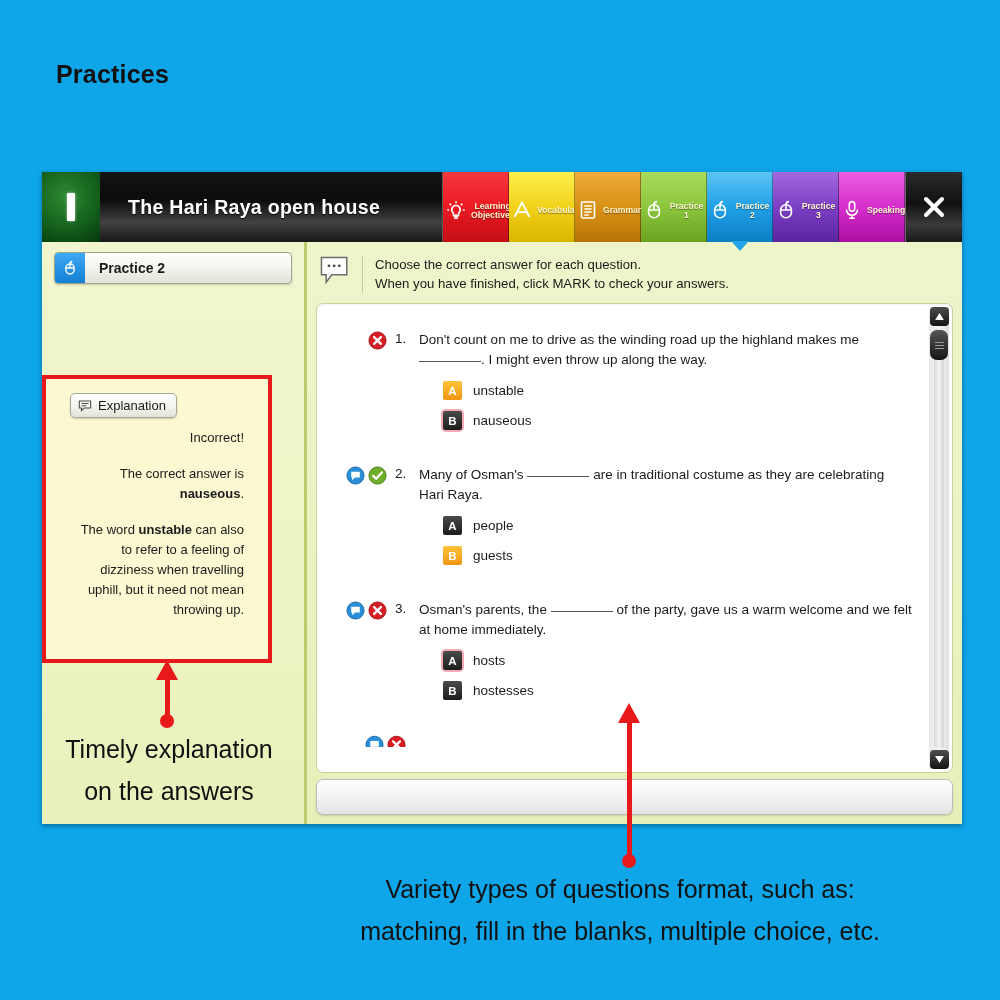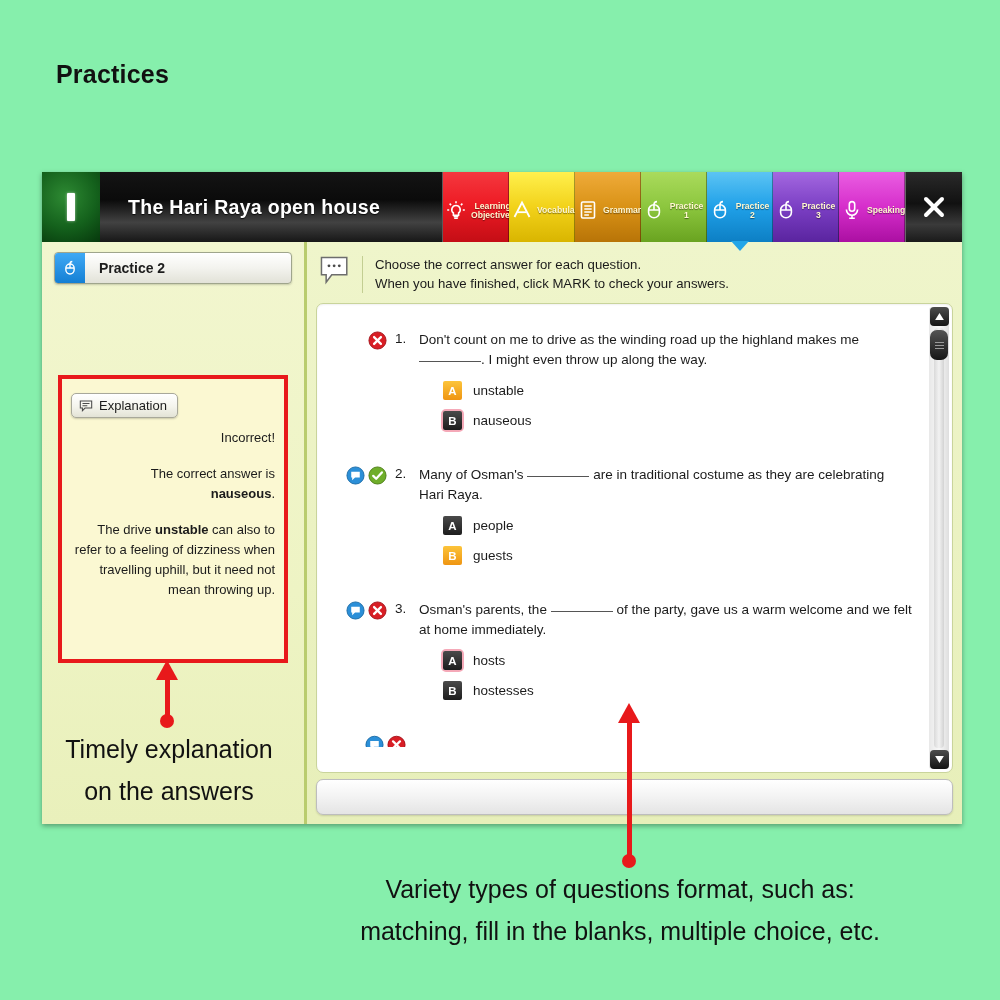--- a/index.html
+++ b/index.html
@@ -8,21 +8,21 @@
     background: #ffffff;
     width: 1000px;
     height: 1000px;
     overflow: hidden;
     font-family: "Liberation Sans", sans-serif;
   }
   #stage {
     position: relative;
     width: 1000px;
     height: 1000px;
-    background: #86efac;
+    background: #0ea5e9;
     text-decoration: underline;
   }
 
   
   .slide-title {
     position: absolute;
     left: 56px;
     top: 60px;
     font-size: 25px;
     font-weight: bold;
@@ -150,28 +150,28 @@
     display: flex; align-items: center;
     padding-left: 14px;
     font-size: 14px;
     font-weight: bold;
     color: #1d1d1d;
   }
 
   
   #explanation-box {
     position: absolute;
-    left: 16px;
+    left: 0;
     top: 133px;
     width: 230px;
     height: 288px;
     box-sizing: border-box;
     border: 4px solid #e8191b;
     background: #fbf8d2;
-    padding: 14px 9px;
+    padding: 14px 24px;
   }
   .expl-btn {
     display: inline-flex; align-items: center; gap: 6px;
     border: 1px solid #a8a89a;
     border-radius: 5px;
     background: linear-gradient(180deg,#ffffff 0%,#f4f4ec 55%,#e3e3d6 100%);
     padding: 4px 10px 4px 7px;
     font-size: 13px;
     color: #1b1b1b;
     box-shadow: 0 1px 2px rgba(0,0,0,.2);
@@ -434,21 +434,21 @@
               </svg>
             <span>Explanation</span>
           </div>
           <div class="expl-text">
             <p>Incorrect!</p>
             <p>
               <span>The correct answer is</span>
               <br><b>nauseous</b><span>.</span>
             </p>
             <p>
-              <span>The drive </span><b>unstable</b><span> can also to refer to a feeling of dizziness when travelling uphill, but it need not mean throwing up.</span>
+              <span>The word </span><b>unstable</b><span> can also to refer to a feeling of dizziness when travelling uphill, but it need not mean throwing up.</span>
             </p>
           </div>
         </div>
       </div>
 
       <div id="content">
 
         <div id="instruction">
           <svg width="32" height="30" viewBox="0 0 34 32">
             <path d="M1.5 1.5h27v18.5h-16l-6 8v-8h-5z" fill="#ffffff" stroke="#6d6d6d" stroke-width="1.6"></path>

